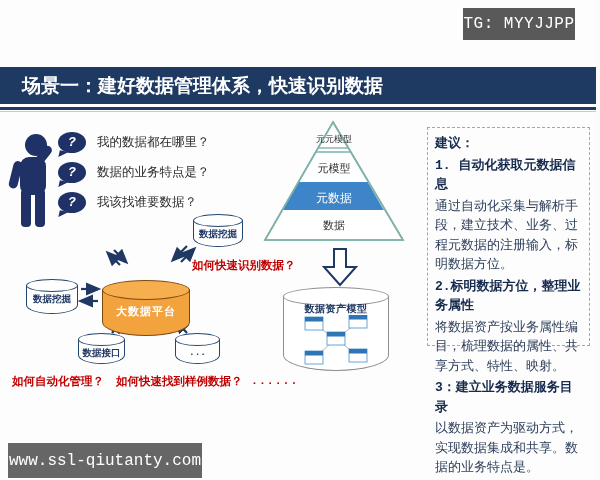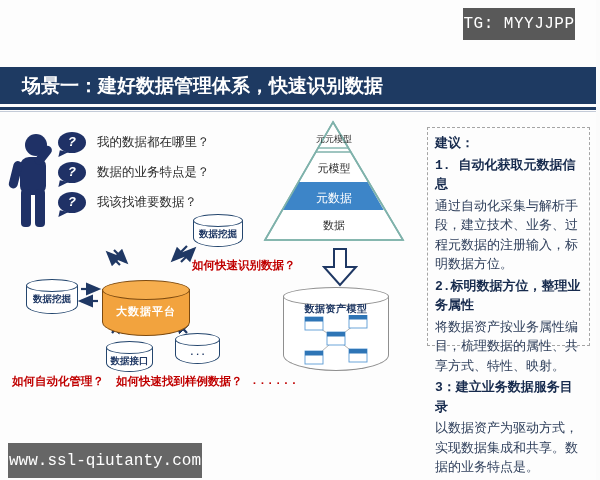--- a/index.html
+++ b/index.html
@@ -52,21 +52,21 @@
     position:absolute; left:0; right:0; top:0; height:13px; background:#fff;
     border:1.6px solid #24466e; border-radius:50%; box-sizing:border-box; z-index:2;
   }
   .cyl .cyl-label {
     position:absolute; left:0; right:0; top:14px; z-index:3; text-align:center;
     font-size:9.5px; font-weight:bold; color:#1f3864;
   }
   .cyl-analysis { left:73px;  top:219px; width:54px; height:33px; }
   .cyl-use      { left:193px; top:214px; width:50px; height:33px; }
   .cyl-mining   { left:26px;  top:279px; width:52px; height:35px; }
-  .cyl-api      { left:78px;  top:341px; width:47px; height:31px;margin-left:28px; }
+  .cyl-api      { left:78px;  top:333px; width:47px; height:31px; }
   .cyl-dots     { left:175px; top:333px; width:45px; height:31px; }
   .cyl-platform { left:102px; top:280px; width:88px; height:56px; }
   .cyl-platform .cyl-body { background:#f2a33e; border-color:#7c4a10; top:9px; border-radius:0 0 50% 50% / 0 0 14px 14px; }
   .cyl-platform .cyl-top  { background:#f6ae4e; border-color:#7c4a10; height:20px; }
   .cyl-platform .cyl-label { top:24px; font-size:11px; color:#ffffff; letter-spacing:1px; }
   .cyl-asset    { left:283px; top:287px; width:106px; height:84px; }
   .cyl-asset .cyl-body { border-color:#8f8f8f; top:9px; border-radius:0 0 50% 50% / 0 0 16px 16px; }
   .cyl-asset .cyl-top  { border-color:#8f8f8f; height:19px; }
   .cyl-asset .cyl-label { top:15px; font-size:10px; color:#1f3864; letter-spacing:.5px; }
   .asset-net { position:absolute; left:8px; top:28px; z-index:3; }

